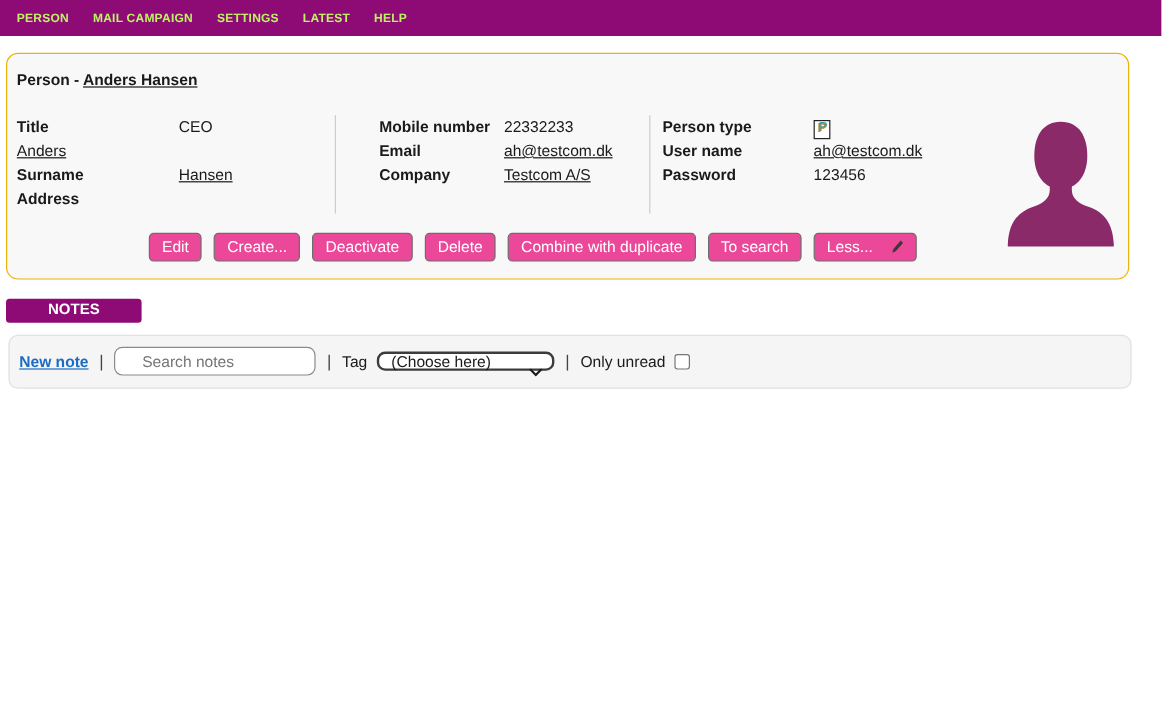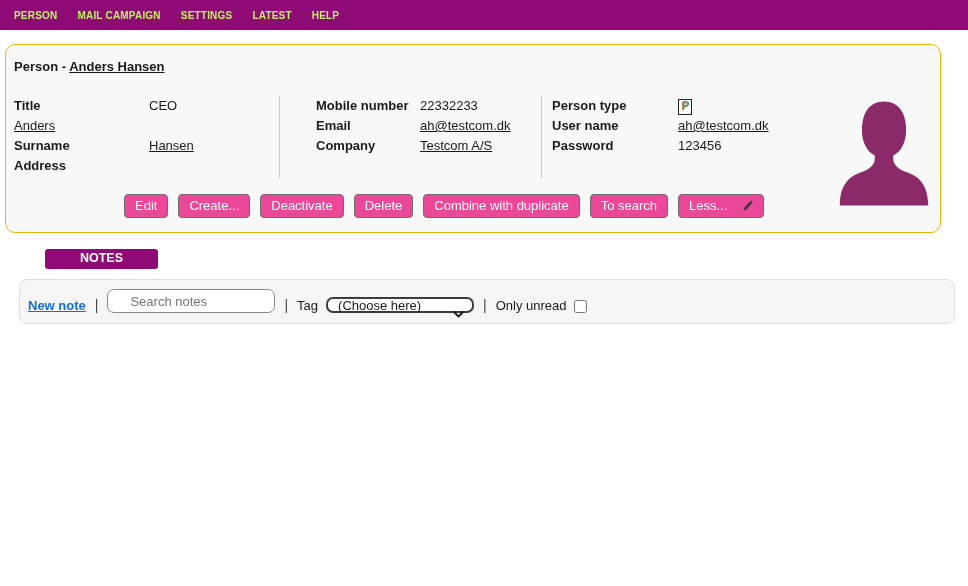--- a/index.html
+++ b/index.html
@@ -44,27 +44,27 @@
     border-radius:4px; cursor:pointer; display:inline-flex; align-items:center;
     white-space:nowrap; }
   .btn .pencil { margin-left:16px; display:inline-flex; }
 
   
   .tabs { margin:16px 0 0 5px; width:936px; }
   .tab-row1 { display:flex; gap:5px; }
   .tab { flex:1; background:#7f7f7f; color:#ffffff; font-weight:bold;
     font-size:12.5px; text-align:center; padding:2px 0 4px; border-radius:3px;
     cursor:pointer; white-space:nowrap; }
-  .tab-row2 { margin-top:4px; display:flex;margin-left:40px; }
+  .tab-row2 { margin-top:4px; display:flex; }
   .tab.active { flex:none; width:113px; background:#8E0B76; }
 
   
-  .notes-bar { margin:10px 0 0 19px; width:936px; background:#f5f5f5;
+  .notes-bar { margin:10px 0 0 7px; width:936px; background:#f5f5f5;
     border:1px solid #e0e0e0; border-radius:8px; padding:9px 10px 10px 8px;
-    display:flex; align-items:flex-end; }
+    display:flex; align-items:center; }
   .new-note { color:#1a6cc4; font-weight:bold; text-decoration:underline;
     cursor:pointer; }
   .sep { margin:0 9px; color:#444; font-size:14px; }
   .search-input { width:168px; height:24px; border:1px solid #8a8a8a;
     border-radius:7px; padding:0 22px; font-size:13px; background:#ffffff;
     font-family:"Liberation Sans", sans-serif; color:#1a1a1a; outline:none; }
   .search-input::placeholder { color:#757575; }
   .tag-label { margin-right:8px; }
   .select-box { position:relative; width:148px; height:16px; border:2px solid #3c3c3c;
     border-radius:7px; background:#ffffff; display:flex; align-items:center;

